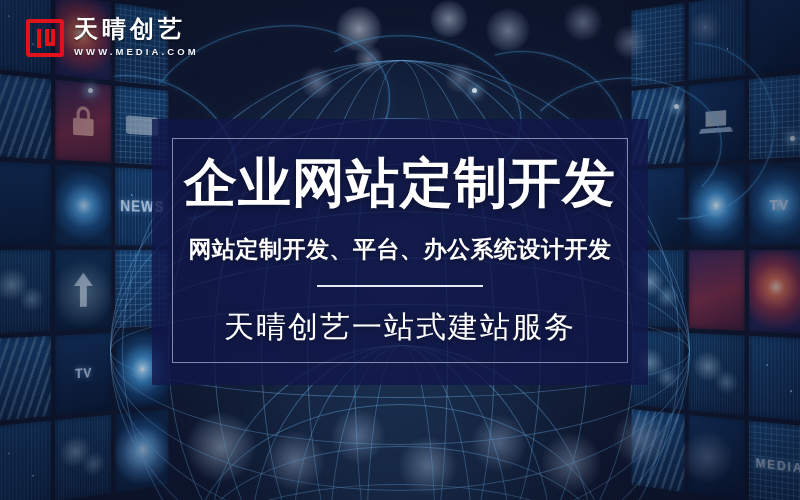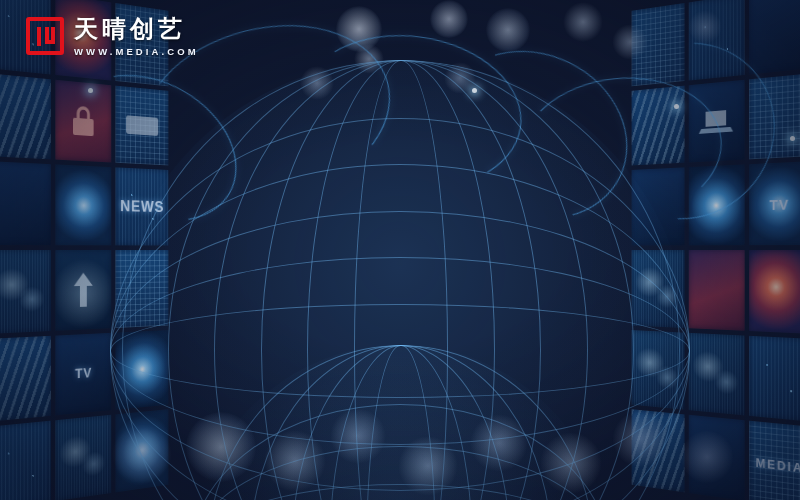--- a/index.html
+++ b/index.html
@@ -105,21 +105,21 @@
   }
   .spark{
     position:absolute;width:5px;height:5px;border-radius:50%;
     background:#eaf6ff;box-shadow:0 0 8px 3px rgba(150,215,255,.85);
   }
 
   
   .bokeh{position:absolute;border-radius:50%;pointer-events:none;}
 
   
-  .logo{position:absolute;left:26px;top:17px;display:flex;align-items:flex-start;gap:10px;z-index:40;}
+  .logo{position:absolute;left:26px;top:17px;display:flex;align-items:flex-end;gap:10px;z-index:40;}
   .logo-mark{
     width:38px;height:38px;flex:0 0 38px;position:relative;
     border:4px solid #e1121b;border-radius:3px;box-sizing:border-box;
   }
   .logo-mark i{position:absolute;background:#e1121b;display:block;}
   .lm1{left:7px;top:6px;width:4px;height:19px;}
   .lm2{left:15px;top:6px;width:4px;height:13px;}
   .lm3{left:15px;top:19px;width:10px;height:4px;}
   .lm4{left:21px;top:6px;width:4px;height:13px;}
   .logo-txt{display:flex;flex-direction:column;line-height:1;}
@@ -332,14 +332,23 @@
         <i class="lm2"></i>
         <i class="lm3"></i>
         <i class="lm4"></i>
     </div>
     <div class="logo-txt">
       <div class="logo-cn">天晴创艺</div>
       <div class="logo-url">WWW.MEDIA.COM</div>
     </div>
   </div>
 
+  <div class="panel">
+    <div class="panel-inner-border"></div>
+    <div class="panel-content">
+      <div class="title">企业网站定制开发</div>
+      <div class="subtitle">网站定制开发、平台、办公系统设计开发</div>
+      <div class="rule"></div>
+      <div class="tagline">天晴创艺一站式建站服务</div>
+    </div>
+  </div>
 
 </div>
 
 </body></html>

